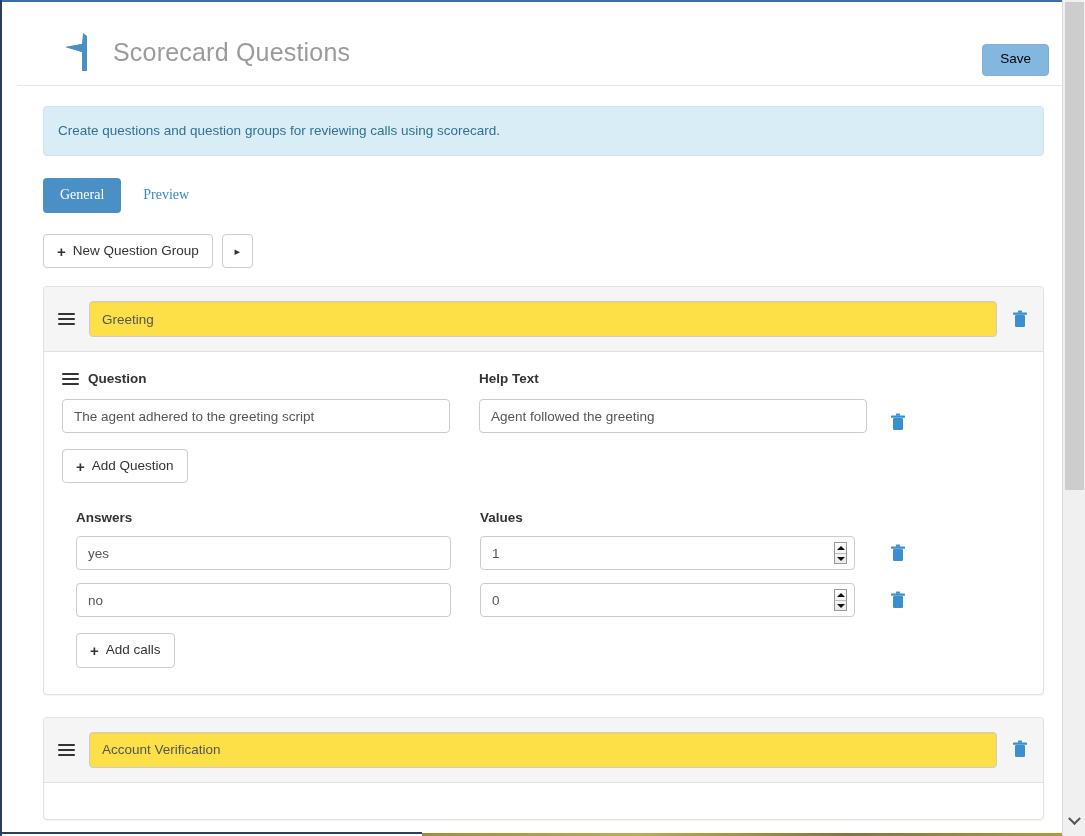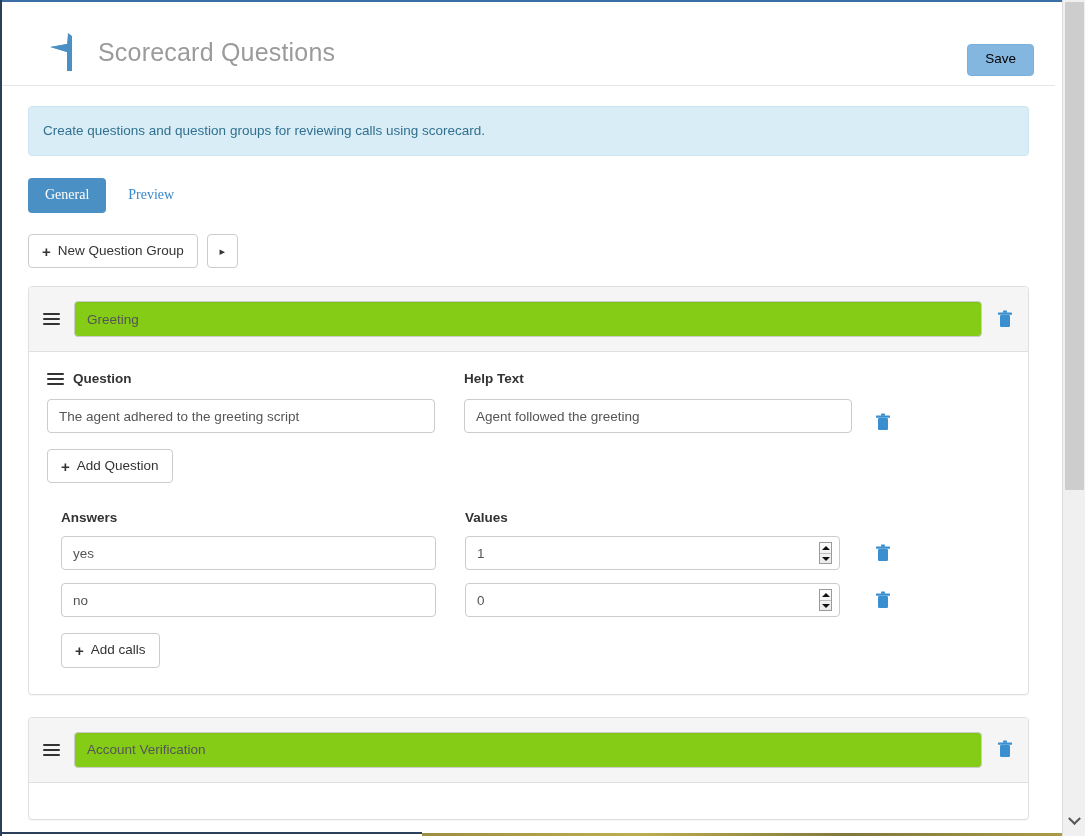--- a/index.html
+++ b/index.html
@@ -42,21 +42,21 @@
     position: absolute;
     left: 422px; bottom: 0px;
     width: 640px; height: 3px;
     background: linear-gradient(90deg,#8a7a1e,#b0a030,#6b5f18,#9a8a24);
     opacity: .85;
   }
 
   
   #content {
     position: absolute;
-    left: 2px; top: 2px;
+    left: 17px; top: 2px;
     width: 1053px;
     height: 830px;
     background: #ffffff;
     overflow: hidden;
   }
 
   
   .app-header {
     display: flex;
     align-items: center;
@@ -205,21 +205,21 @@
     background: #333;
     border-radius: 1px;
   }
   .text-input {
     flex: 1 1 auto;
     border: 1px solid #ccc;
     border-radius: 4px;
     padding: 9px 12px;
     font-size: 13.5px;
     color: #555;
-    background: #84cc16;
+    background: #fde047;
     font-family: "Liberation Sans", sans-serif;
     height: 36px;
     box-shadow: inset 0 1px 1px rgba(0,0,0,.04);
   }
   .text-input::placeholder { color: #999; }
   .trash-btn {
     background: none;
     border: none;
     padding: 0;
     width: 18px;

